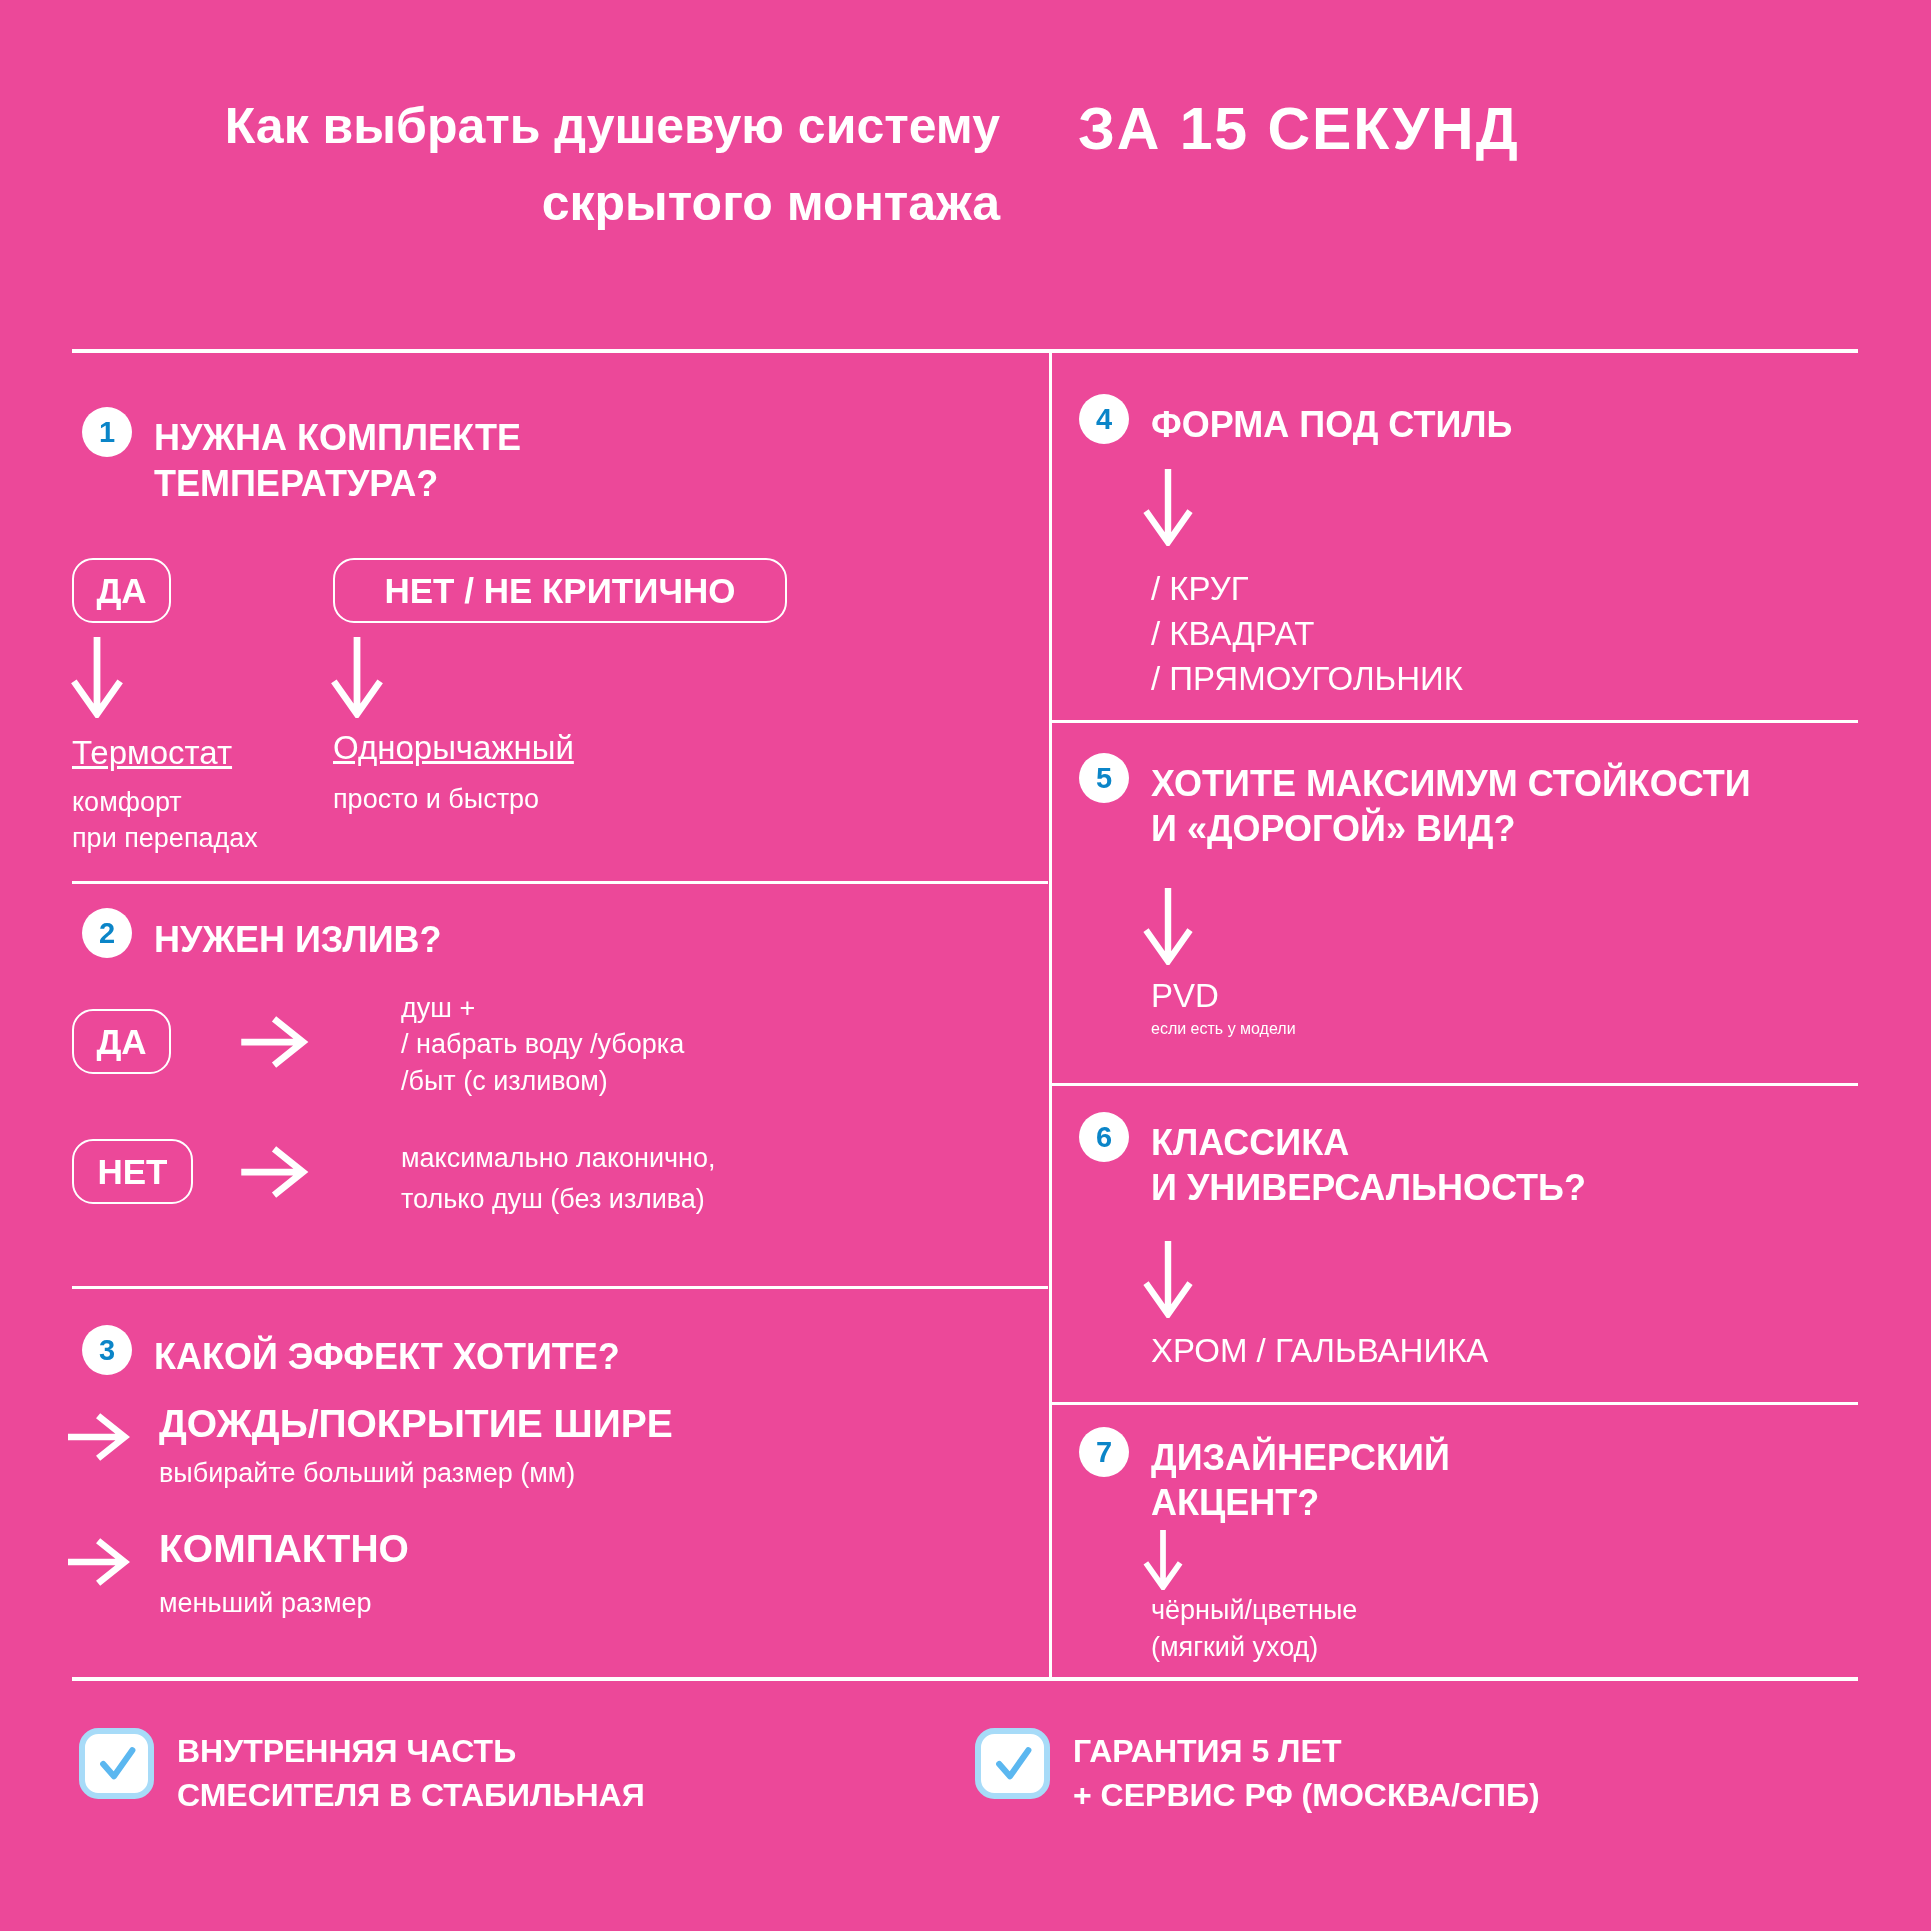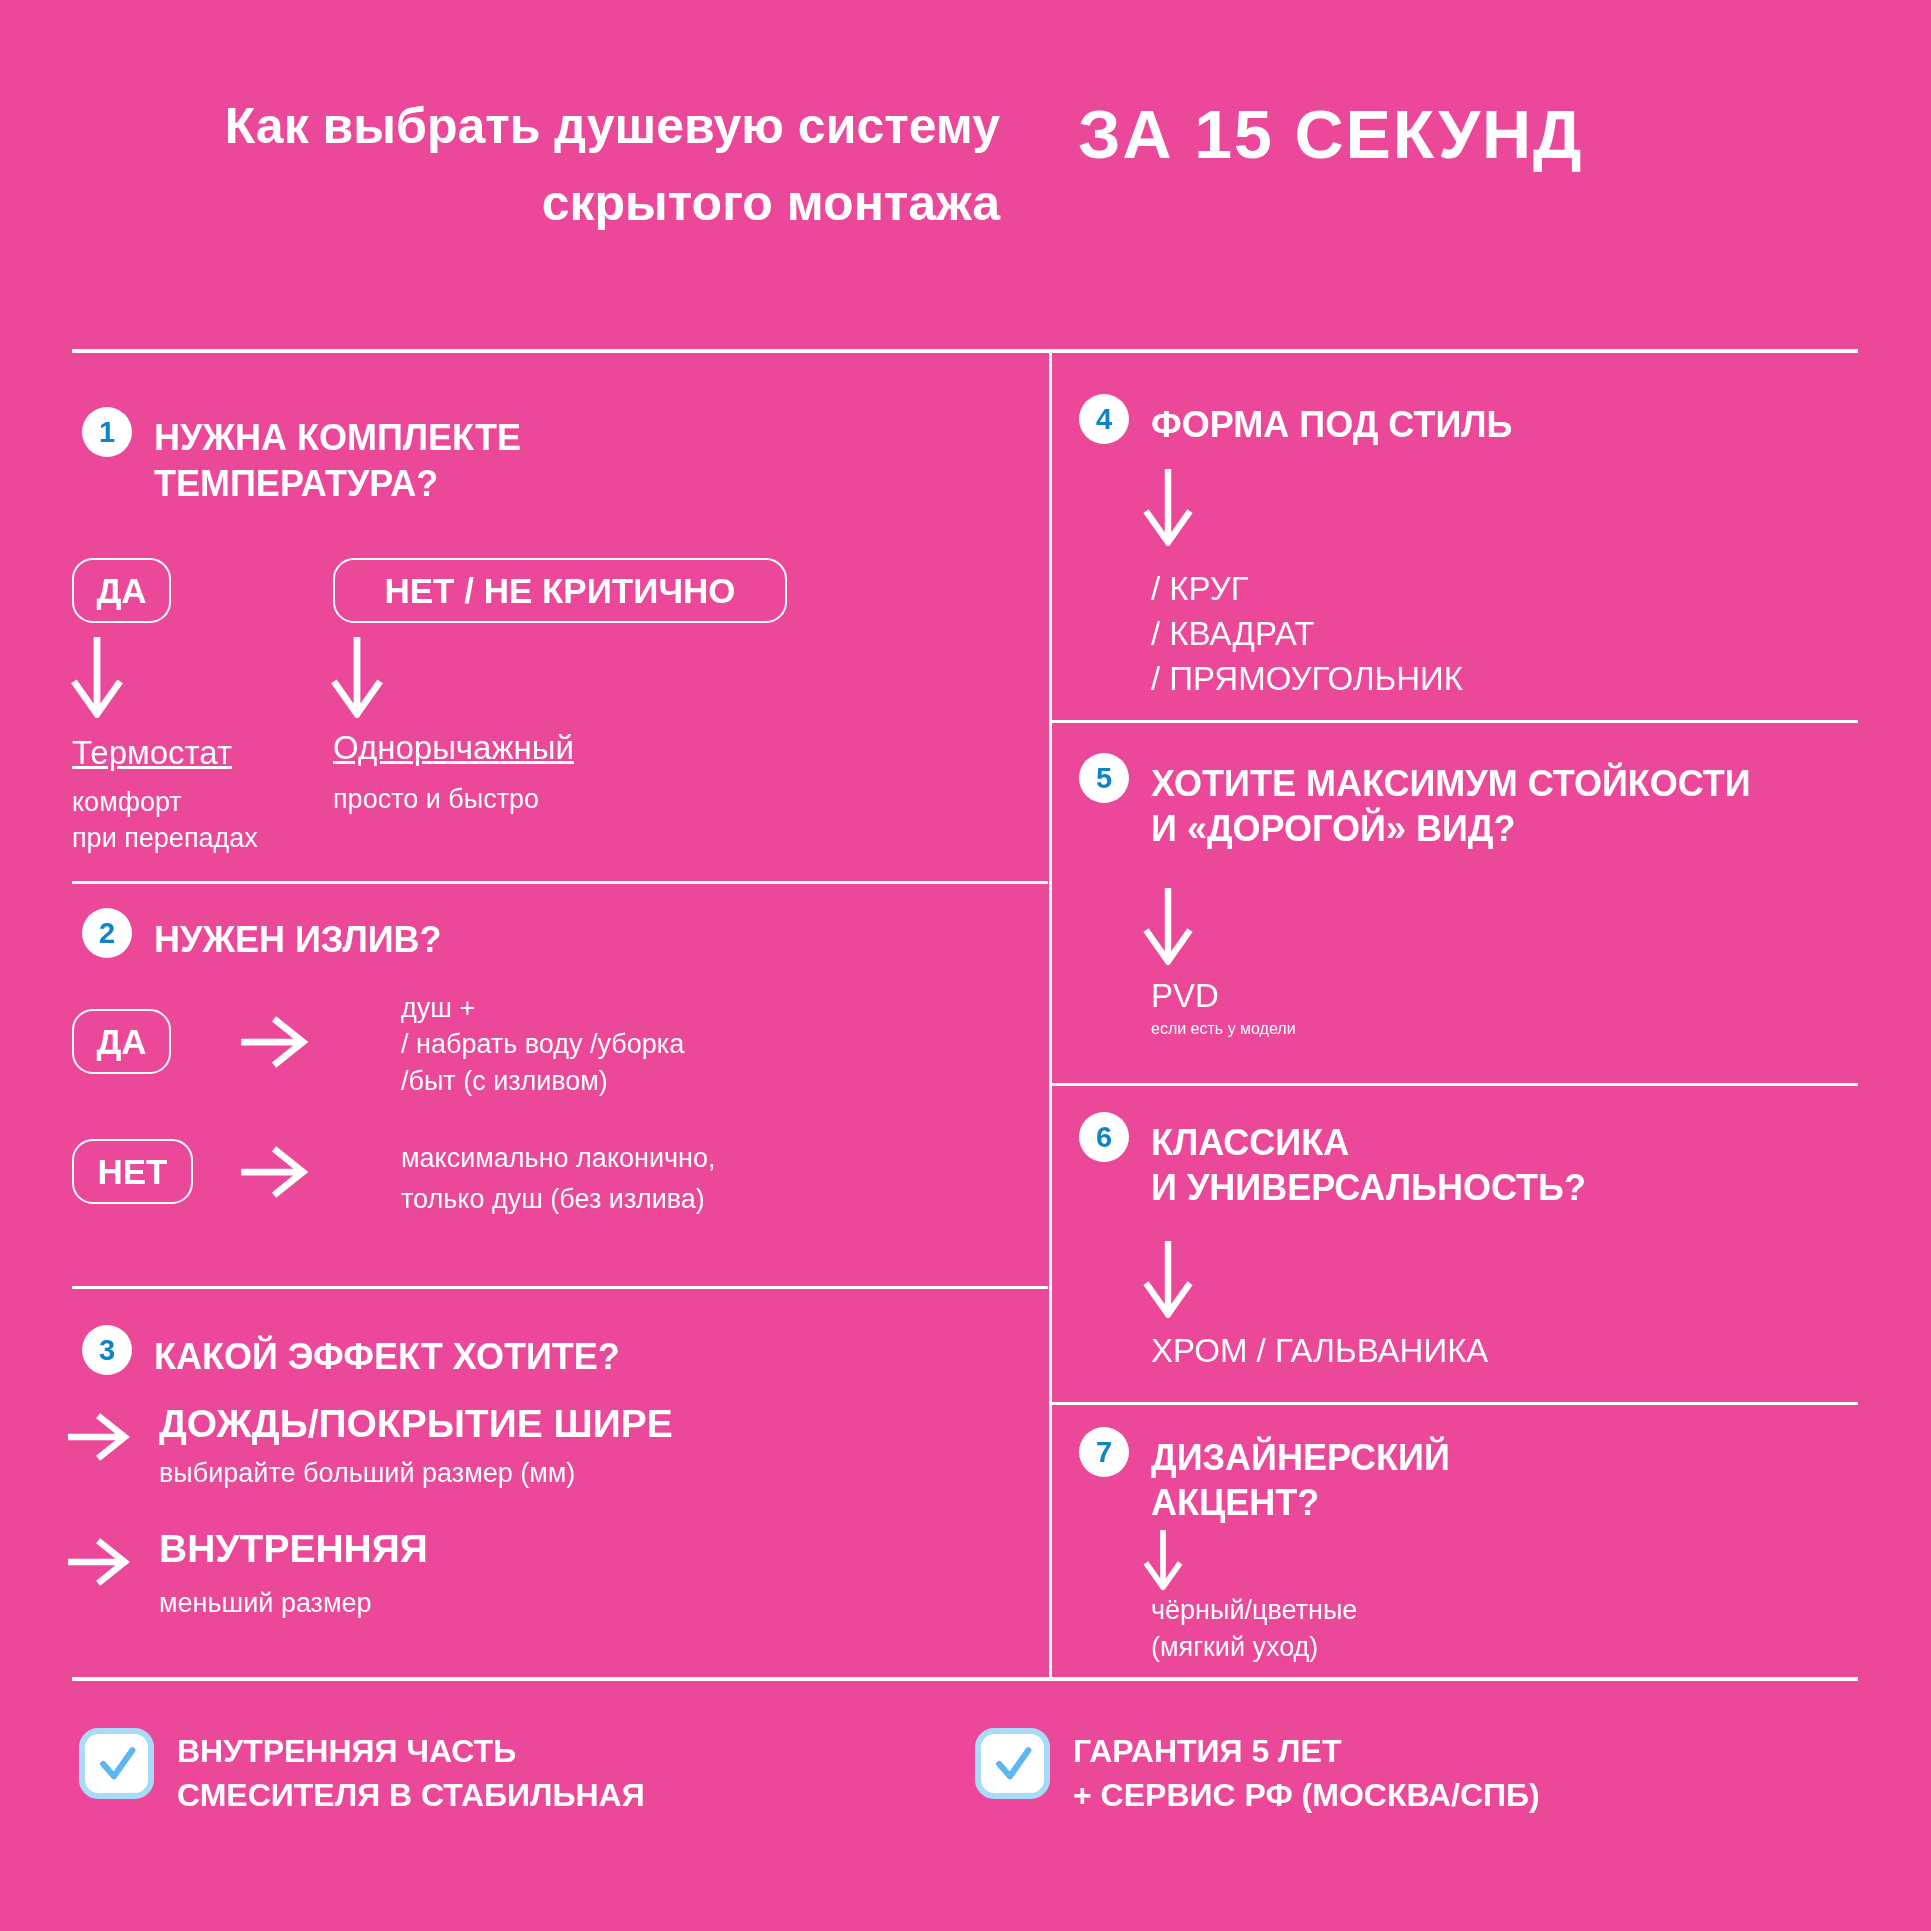--- a/index.html
+++ b/index.html
@@ -26,21 +26,21 @@
   .ftxt{font-size:32px;font-weight:700;}
   svg{display:block;}
 </style>
 </head>
 <body>
 
 <div id="root">
 
   <div class="abs b" style="left:92px;top:97px;width:908px;text-align:right;font-size:50px;">Как выбрать душевую систему</div>
   <div class="abs b" style="left:92px;top:174px;width:908px;text-align:right;font-size:50px;">скрытого монтажа</div>
-  <div class="abs b" style="left:1078px;top:95px;font-size:68px;letter-spacing:1.9px;">ЗА 15 СЕКУНД</div>
+  <div class="abs b" style="left:1078px;top:95px;font-size:59px;letter-spacing:1.9px;">ЗА 15 СЕКУНД</div>
 
   <div class="line" style="left:72px;top:349px;width:1786px;height:3.9px;"></div>
   <div class="line" style="left:1049px;top:349px;width:2.9px;height:1330px;"></div>
   <div class="line" style="left:72px;top:881px;width:976px;height:2.9px;"></div>
   <div class="line" style="left:72px;top:1286px;width:976px;height:2.9px;"></div>
   <div class="line" style="left:1051px;top:720px;width:807px;height:2.9px;"></div>
   <div class="line" style="left:1051px;top:1083px;width:807px;height:2.9px;"></div>
   <div class="line" style="left:1051px;top:1402px;width:807px;height:2.9px;"></div>
   <div class="line" style="left:72px;top:1677px;width:1786px;height:3.9px;"></div>
 
@@ -113,21 +113,21 @@
       </svg>
   </div>
   <div class="abs b" style="left:159px;top:1402px;font-size:39px;">ДОЖДЬ/ПОКРЫТИЕ ШИРЕ</div>
   <div class="abs sub" style="left:159px;top:1458px;">выбирайте больший размер (мм)</div>
 
   <div class="abs" style="left:68px;top:1537px;">
     <svg width="62" height="50" viewBox="0 0 70 56">
         <path d="M0 28 L60 28 M34 4 L64 28 L34 52" stroke="#ffffff" stroke-width="7.5" fill="none"></path>
       </svg>
   </div>
-  <div class="abs b" style="left:159px;top:1527px;font-size:39px;">ВНУТРЕННЯЯ</div>
+  <div class="abs b" style="left:159px;top:1527px;font-size:39px;">КОМПАКТНО</div>
   <div class="abs sub" style="left:159px;top:1588px;">меньший размер</div>
 
   <div class="badge" style="left:1079px;top:394px;">
     <span>4</span>
   </div>
   <div class="abs sec-title" style="left:1151px;top:402px;">ФОРМА ПОД СТИЛЬ</div>
   <div class="abs" style="left:1141px;top:469px;">
     <svg width="54" height="77" viewBox="0 0 56 84">
         <path d="M28 0 L28 74 M4 46 L28 80 L52 46" stroke="#ffffff" stroke-width="7" fill="none"></path>
       </svg>

